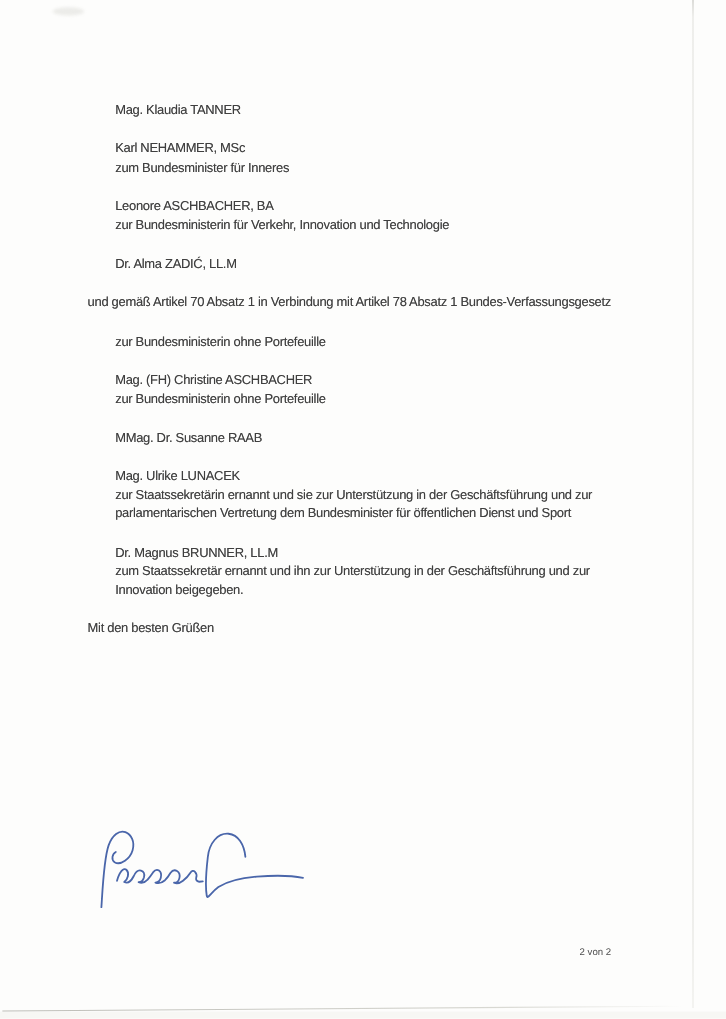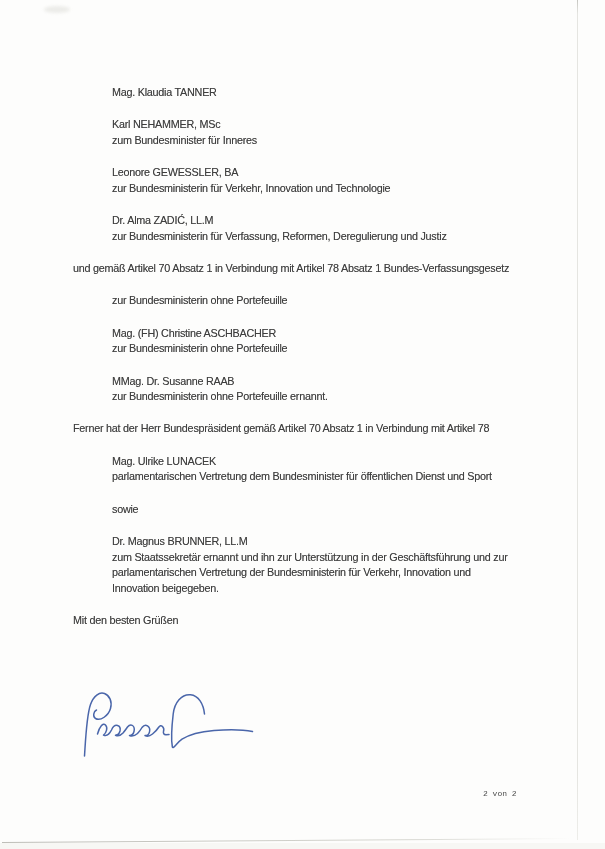--- a/index.html
+++ b/index.html
@@ -13,25 +13,25 @@
   .content{
     position:absolute;left:0;top:0;
     padding:85px 0 0 73px;
     color:#3f3f3f;
     font-size:10.8px;
     letter-spacing:-0.25px;
     text-shadow:0 0 .3px rgba(63,63,63,.55);
   }
   .block{margin:0 0 16.4px 0;}
   .line{height:15.8px;line-height:15.8px;white-space:nowrap;}
-  .indent{margin-left:39px;}
+  .indent{margin-left:23px;}
   .signature{position:absolute;left:78px;top:686px;width:190px;height:78px;}
   .pagenum{
     position:absolute;left:483px;top:789px;
-    font-size:8px;line-height:10px;color:#4c4c4c;font-family:Liberation Mono, monospace;
+    font-size:8px;line-height:10px;color:#4c4c4c;
   }
   .edge-v{
     position:absolute;left:577px;top:0;width:1px;height:840px;
     background:linear-gradient(to bottom,#c6c6c1,#e5e5e1 14px,#e5e5e1 92%,#edede9);
   }
   .edge-b{
     position:absolute;left:2px;top:842px;width:568px;height:1px;
     background:linear-gradient(to right,#bdbdb7,#cbcbc5 40%,#d8d8d2 72%,rgba(216,216,210,0));
     transform:rotate(-0.4deg);transform-origin:left center;
   }
@@ -56,64 +56,58 @@
     <div class="block indent">
       <div class="line">Mag. Klaudia TANNER</div>
     </div>
 
     <div class="block indent">
       <div class="line">Karl NEHAMMER, MSc</div>
       <div class="line">zum Bundesminister für Inneres</div>
     </div>
 
     <div class="block indent">
-      <div class="line">Leonore GEWESSLER, BA</div>
+      <div class="line">Leonore ASCHBACHER, BA</div>
       <div class="line">zur Bundesministerin für Verkehr, Innovation und Technologie</div>
     </div>
 
     <div class="block indent">
       <div class="line">Dr. Alma ZADIĆ, LL.M</div>
-      <div class="line">zur Bundesministerin für Verfassung, Reformen, Deregulierung und Justiz</div>
     </div>
 
     <div class="block">
       <div class="line">und gemäß Artikel 70 Absatz 1 in Verbindung mit Artikel 78 Absatz 1 Bundes-Verfassungsgesetz</div>
     </div>
 
     <div class="block indent">
       <div class="line">zur Bundesministerin ohne Portefeuille</div>
     </div>
 
     <div class="block indent">
       <div class="line">Mag. (FH) Christine ASCHBACHER</div>
       <div class="line">zur Bundesministerin ohne Portefeuille</div>
     </div>
 
     <div class="block indent">
       <div class="line">MMag. Dr. Susanne RAAB</div>
-      <div class="line">zur Bundesministerin ohne Portefeuille ernannt.</div>
     </div>
 
     <div class="block">
-      <div class="line">Ferner hat der Herr Bundespräsident gemäß Artikel 70 Absatz 1 in Verbindung mit Artikel 78</div>
     </div>
 
     <div class="block indent">
       <div class="line">Mag. Ulrike LUNACEK</div>
+      <div class="line">zur Staatssekretärin ernannt und sie zur Unterstützung in der Geschäftsführung und zur</div>
       <div class="line">parlamentarischen Vertretung dem Bundesminister für öffentlichen Dienst und Sport</div>
     </div>
 
-    <div class="block indent">
-      <div class="line">sowie</div>
-    </div>
 
     <div class="block indent">
       <div class="line">Dr. Magnus BRUNNER, LL.M</div>
       <div class="line">zum Staatssekretär ernannt und ihn zur Unterstützung in der Geschäftsführung und zur</div>
-      <div class="line">parlamentarischen Vertretung der Bundesministerin für Verkehr, Innovation und</div>
       <div class="line">Innovation beigegeben.</div>
     </div>
 
     <div class="block">
       <div class="line">Mit den besten Grüßen</div>
     </div>
 
   </div>
 
   <svg class="signature" viewBox="78 686 190 78" xmlns="http://www.w3.org/2000/svg">

